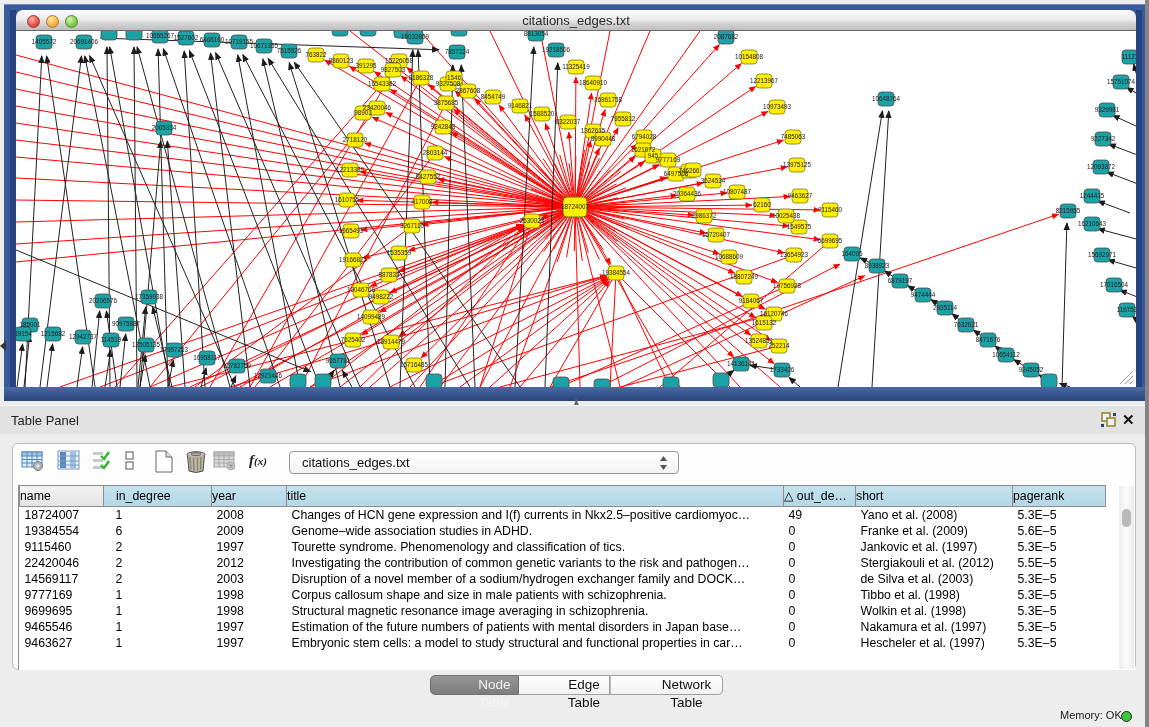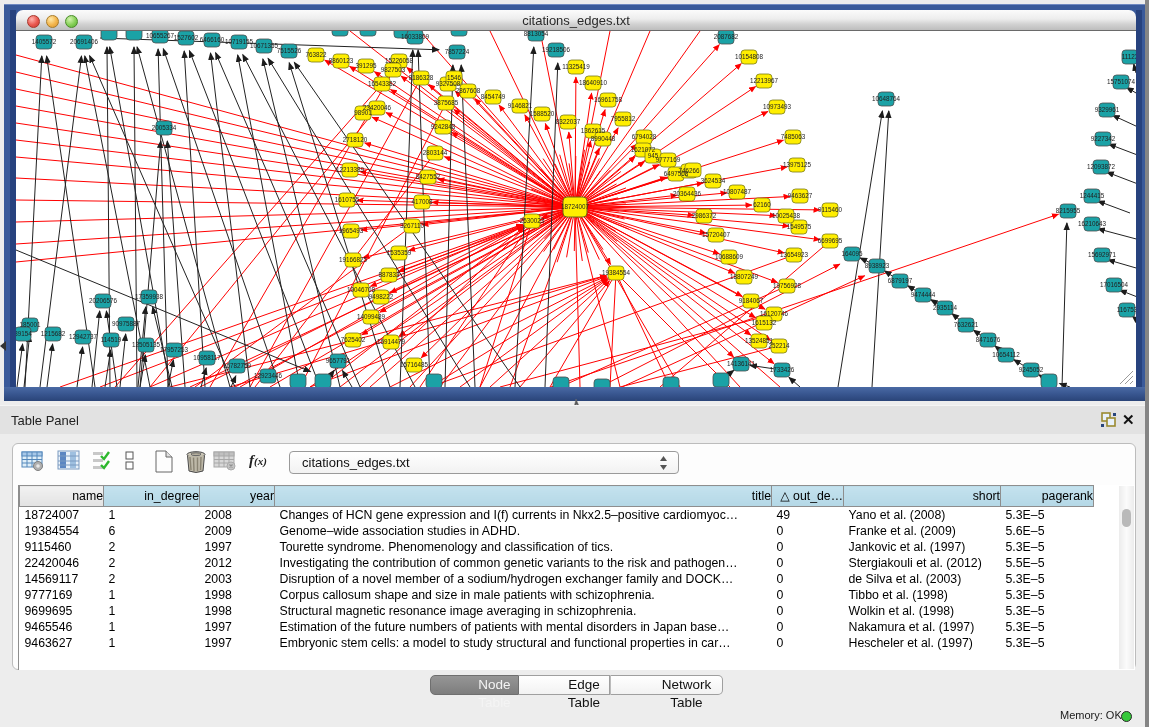--- a/index.html
+++ b/index.html
@@ -24,25 +24,25 @@
 #tp-head .t{position:absolute;left:11px;top:7px;font-size:13px;color:#222;}
 #tp-x{position:absolute;left:1122px;top:5px;font-size:15px;font-weight:bold;color:#111;}
 #panel{position:absolute;left:12px;top:443px;width:1124px;height:227px;background:#fdfdfd;
  border:1px solid #bcbcbc;border-radius:6px 6px 6px 6px;box-sizing:border-box;}
 #toolbar{position:absolute;left:12px;top:443px;width:1124px;height:34px;}
 #dd{position:absolute;left:277px;top:8px;width:390px;height:23px;background:linear-gradient(180deg,#ffffff,#f2f2f2);
  border:1px solid #9a9a9a;border-radius:4px;box-sizing:border-box;font-size:13px;color:#111;
  line-height:21px;padding-left:12px;}
 #tablewrap{position:absolute;left:18px;top:485px;width:1117px;height:185px;background:#fff;overflow:hidden;border-left:1px solid #8e8e8e;box-sizing:border-box;}
 table{border-collapse:collapse;table-layout:fixed;width:1116px;font-size:12.3px;color:#000;}
-th{height:20px;font-weight:normal;text-align:right;font-size:12.3px;
+th{height:20px;font-weight:normal;text-align:left;font-size:12.3px;
  background:linear-gradient(180deg,#c4e2ee,#b4d8e6);border:1px solid #8e8e8e;border-top:1px solid #8e8e8e;padding:0;}
 th.first{background:linear-gradient(180deg,#f2f2f2,#e2e2e2);}
 td{height:16px;padding:0 0 0 5px;white-space:nowrap;overflow:hidden;}
-.c1{width:83px;}.c2{width:95px;}.c3{width:74px;}.c4{width:496px;}.c5{width:71px;}.c6{width:156px;margin-left:28px;}.c7{width:92px;}.c8{width:49px;}
+.c1{width:83px;}.c2{width:95px;padding-left:12px;}.c3{width:74px;}.c4{width:496px;}.c5{width:71px;}.c6{width:156px;margin-left:28px;}.c7{width:92px;}.c8{width:49px;}
 #vsb{position:absolute;left:1119px;top:486px;width:15px;height:183px;background:linear-gradient(90deg,#ececec,#fbfbfb 50%,#ececec);}
 #vsb .thumb{position:absolute;left:2.5px;top:23px;width:9px;height:18px;border-radius:5px;background:#b9b9b9;}
 .tab{position:absolute;top:675px;height:20px;box-sizing:border-box;border:1px solid #9f9f9f;
  font-size:13.5px;text-align:center;line-height:18px;color:#111;background:linear-gradient(180deg,#ffffff,#f2f2f2);padding-left:40px;}
 #tab1{left:430px;width:89px;border-radius:5px 0 0 5px;background:linear-gradient(180deg,#969696,#7d7d7d);
  color:#f4f4f4;border-color:#6f6f6f;}
 #tab2{left:519px;width:91px;border-left:none;}
 #tab3{left:610px;width:113px;border-radius:0 5px 5px 0;border-left:1px solid #bbb;}
 #mem{position:absolute;left:1060px;top:709px;font-size:11px;color:#1a1a1a;}
 #memdot{position:absolute;left:1121px;top:711px;width:11px;height:11px;border-radius:50%;

